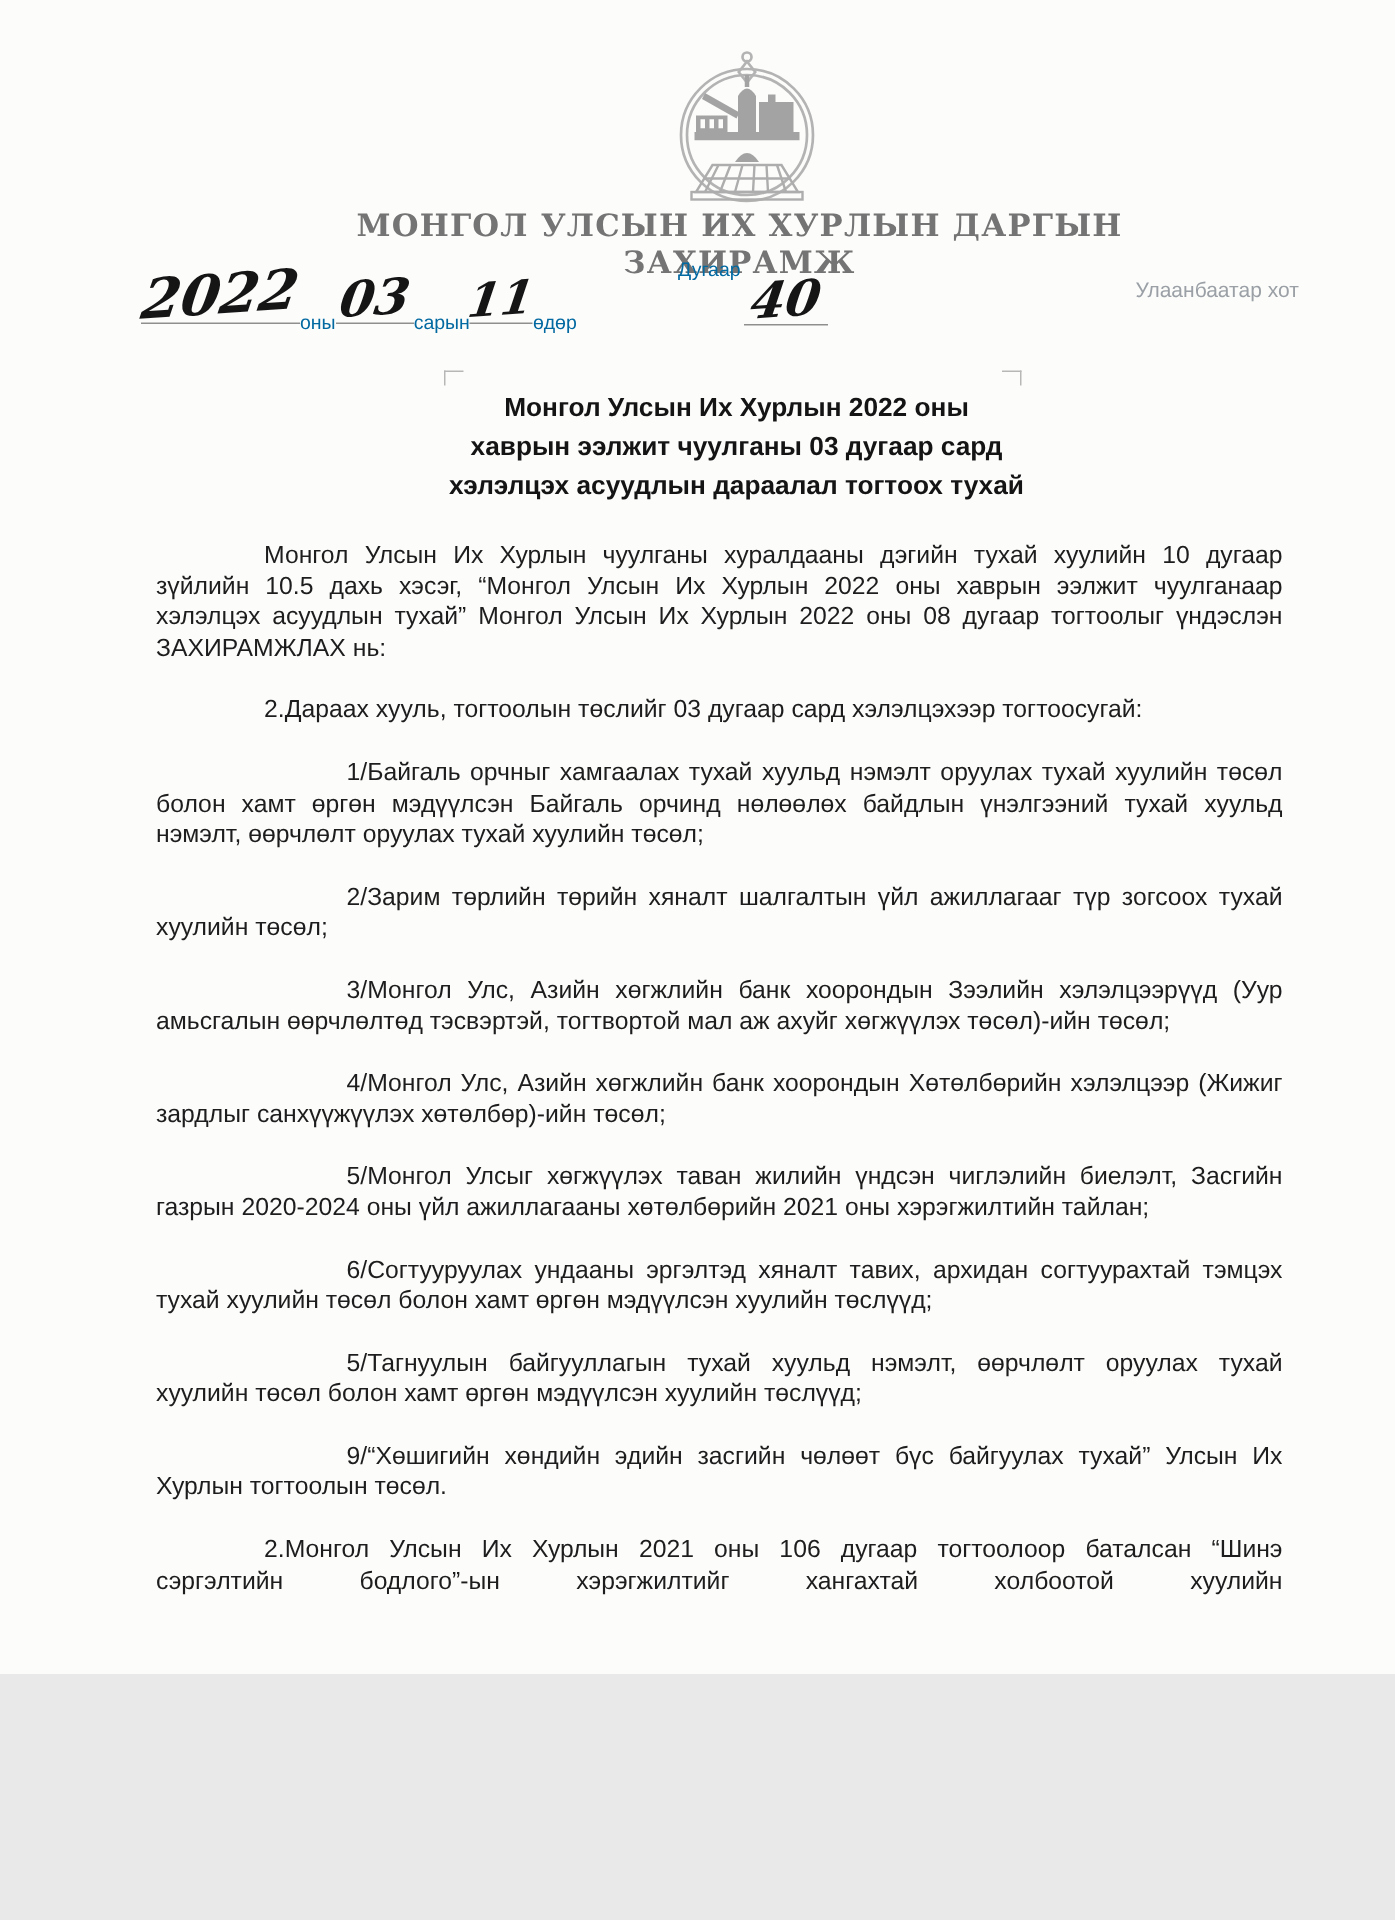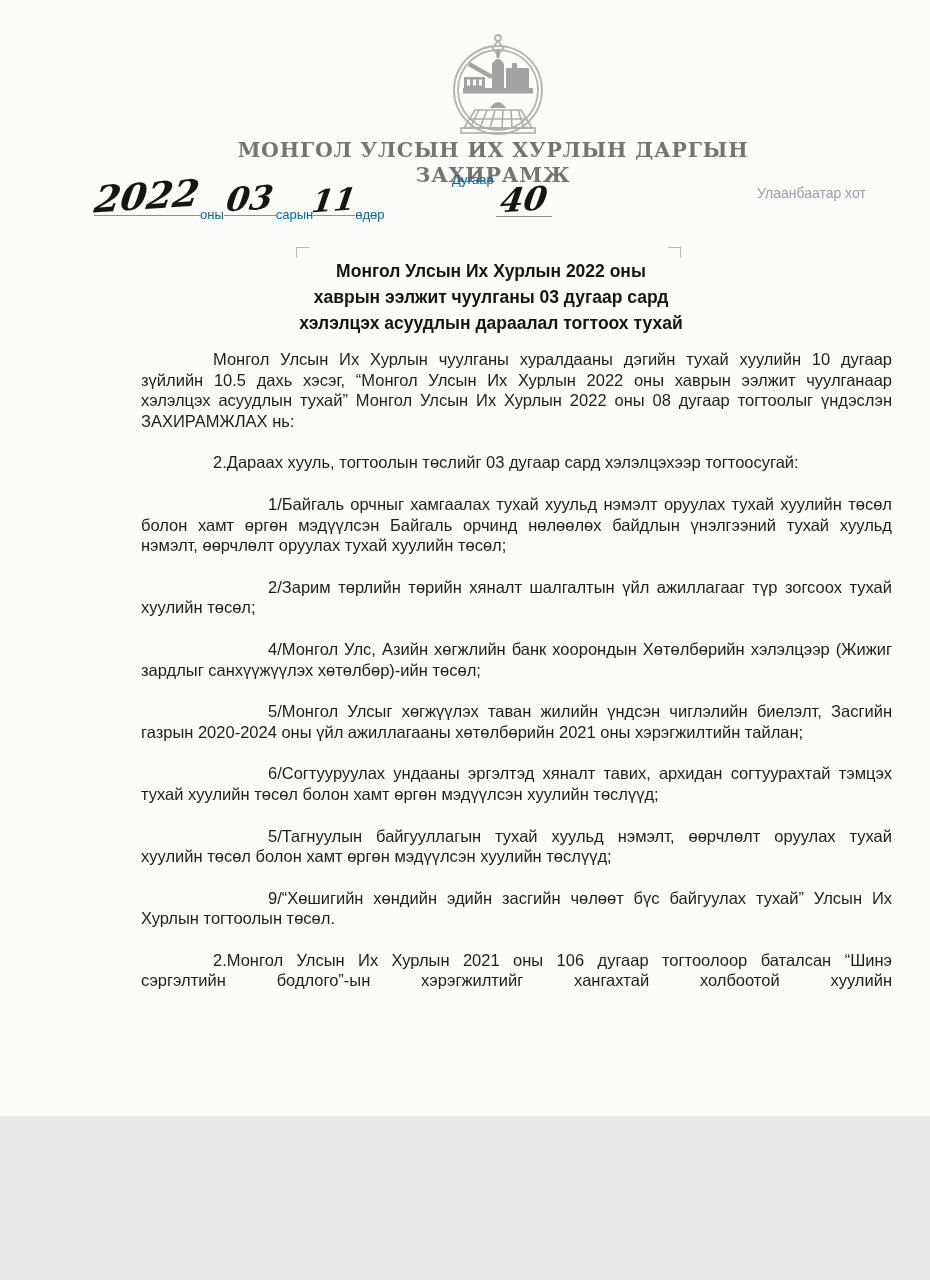--- a/index.html
+++ b/index.html
@@ -40,21 +40,21 @@
   .mark{position:absolute;width:12px;height:9px;}
   .mark-left{left:296px;top:247px;border-left:1.5px solid #b7b7b7;border-top:1.5px solid #b7b7b7;}
   .mark-right{left:668px;top:247px;border-right:1.5px solid #b7b7b7;border-top:1.5px solid #b7b7b7;}
   
   .doc-title{
     position:absolute;top:258px;left:0;width:100%;text-align:center;
     transform:translateX(26px);
     font-weight:700;font-size:17.5px;line-height:26px;color:#141414;
   }
   
-  .body-text{position:absolute;left:104px;top:349px;width:751px;margin-left:37px;}
+  .body-text{position:absolute;left:104px;top:360px;width:751px;}
   .body-text p{
     margin:0 0 21px;font-size:16.5px;line-height:20.6px;
     text-align:justify;color:#1d1d1d;
   }
   .indent-normal{text-indent:72px;}
   .indent-item{text-indent:127px;}
   .justify-last{text-align-last:justify;}
   
   .serial{
     position:absolute;right:76px;top:1199px;
@@ -130,20 +130,21 @@
     <div>Монгол Улсын Их Хурлын 2022 оны</div>
     <div>хаврын ээлжит чуулганы 03 дугаар сард</div>
     <div>хэлэлцэх асуудлын дараалал тогтоох тухай</div>
   </div>
 
   <div class="body-text">
     <p class="indent-normal">Монгол Улсын Их Хурлын чуулганы хуралдааны дэгийн тухай хуулийн 10 дугаар зүйлийн 10.5 дахь хэсэг, “Монгол Улсын Их Хурлын 2022 оны хаврын ээлжит чуулганаар хэлэлцэх асуудлын тухай” Монгол Улсын Их Хурлын 2022 оны 08 дугаар тогтоолыг үндэслэн ЗАХИРАМЖЛАХ нь:</p>
     <p class="indent-normal">2.Дараах хууль, тогтоолын төслийг 03 дугаар сард хэлэлцэхээр тогтоосугай:</p>
     <p class="indent-item">1/Байгаль орчныг хамгаалах тухай хуульд нэмэлт оруулах тухай хуулийн төсөл болон хамт өргөн мэдүүлсэн Байгаль орчинд нөлөөлөх байдлын үнэлгээний тухай хуульд нэмэлт, өөрчлөлт оруулах тухай хуулийн төсөл;</p>
     <p class="indent-item">2/Зарим төрлийн төрийн хяналт шалгалтын үйл ажиллагааг түр зогсоох тухай хуулийн төсөл;</p>
+    <p class="indent-item">3/Монгол Улс, Азийн хөгжлийн банк хоорондын Зээлийн хэлэлцээрүүд (Уур амьсгалын өөрчлөлтөд тэсвэртэй, тогтвортой мал аж ахуйг хөгжүүлэх төсөл)-ийн төсөл;</p>
     <p class="indent-item">4/Монгол Улс, Азийн хөгжлийн банк хоорондын Хөтөлбөрийн хэлэлцээр (Жижиг зардлыг санхүүжүүлэх хөтөлбөр)-ийн төсөл;</p>
     <p class="indent-item">5/Монгол Улсыг хөгжүүлэх таван жилийн үндсэн чиглэлийн биелэлт, Засгийн газрын 2020-2024 оны үйл ажиллагааны хөтөлбөрийн 2021 оны хэрэгжилтийн тайлан;</p>
     <p class="indent-item">6/Согтууруулах ундааны эргэлтэд хяналт тавих, архидан согтуурахтай тэмцэх тухай хуулийн төсөл болон хамт өргөн мэдүүлсэн хуулийн төслүүд;</p>
     <p class="indent-item">5/Тагнуулын байгууллагын тухай хуульд нэмэлт, өөрчлөлт оруулах тухай хуулийн төсөл болон хамт өргөн мэдүүлсэн хуулийн төслүүд;</p>
     <p class="indent-item">9/“Хөшигийн хөндийн эдийн засгийн чөлөөт бүс байгуулах тухай” Улсын Их Хурлын тогтоолын төсөл.</p>
     <p class="indent-normal justify-last">2.Монгол Улсын Их Хурлын 2021 оны 106 дугаар тогтоолоор баталсан “Шинэ сэргэлтийн бодлого”-ын хэрэгжилтийг хангахтай холбоотой хуулийн</p>
   </div>
 
   <div class="serial">2022000125</div>
 

